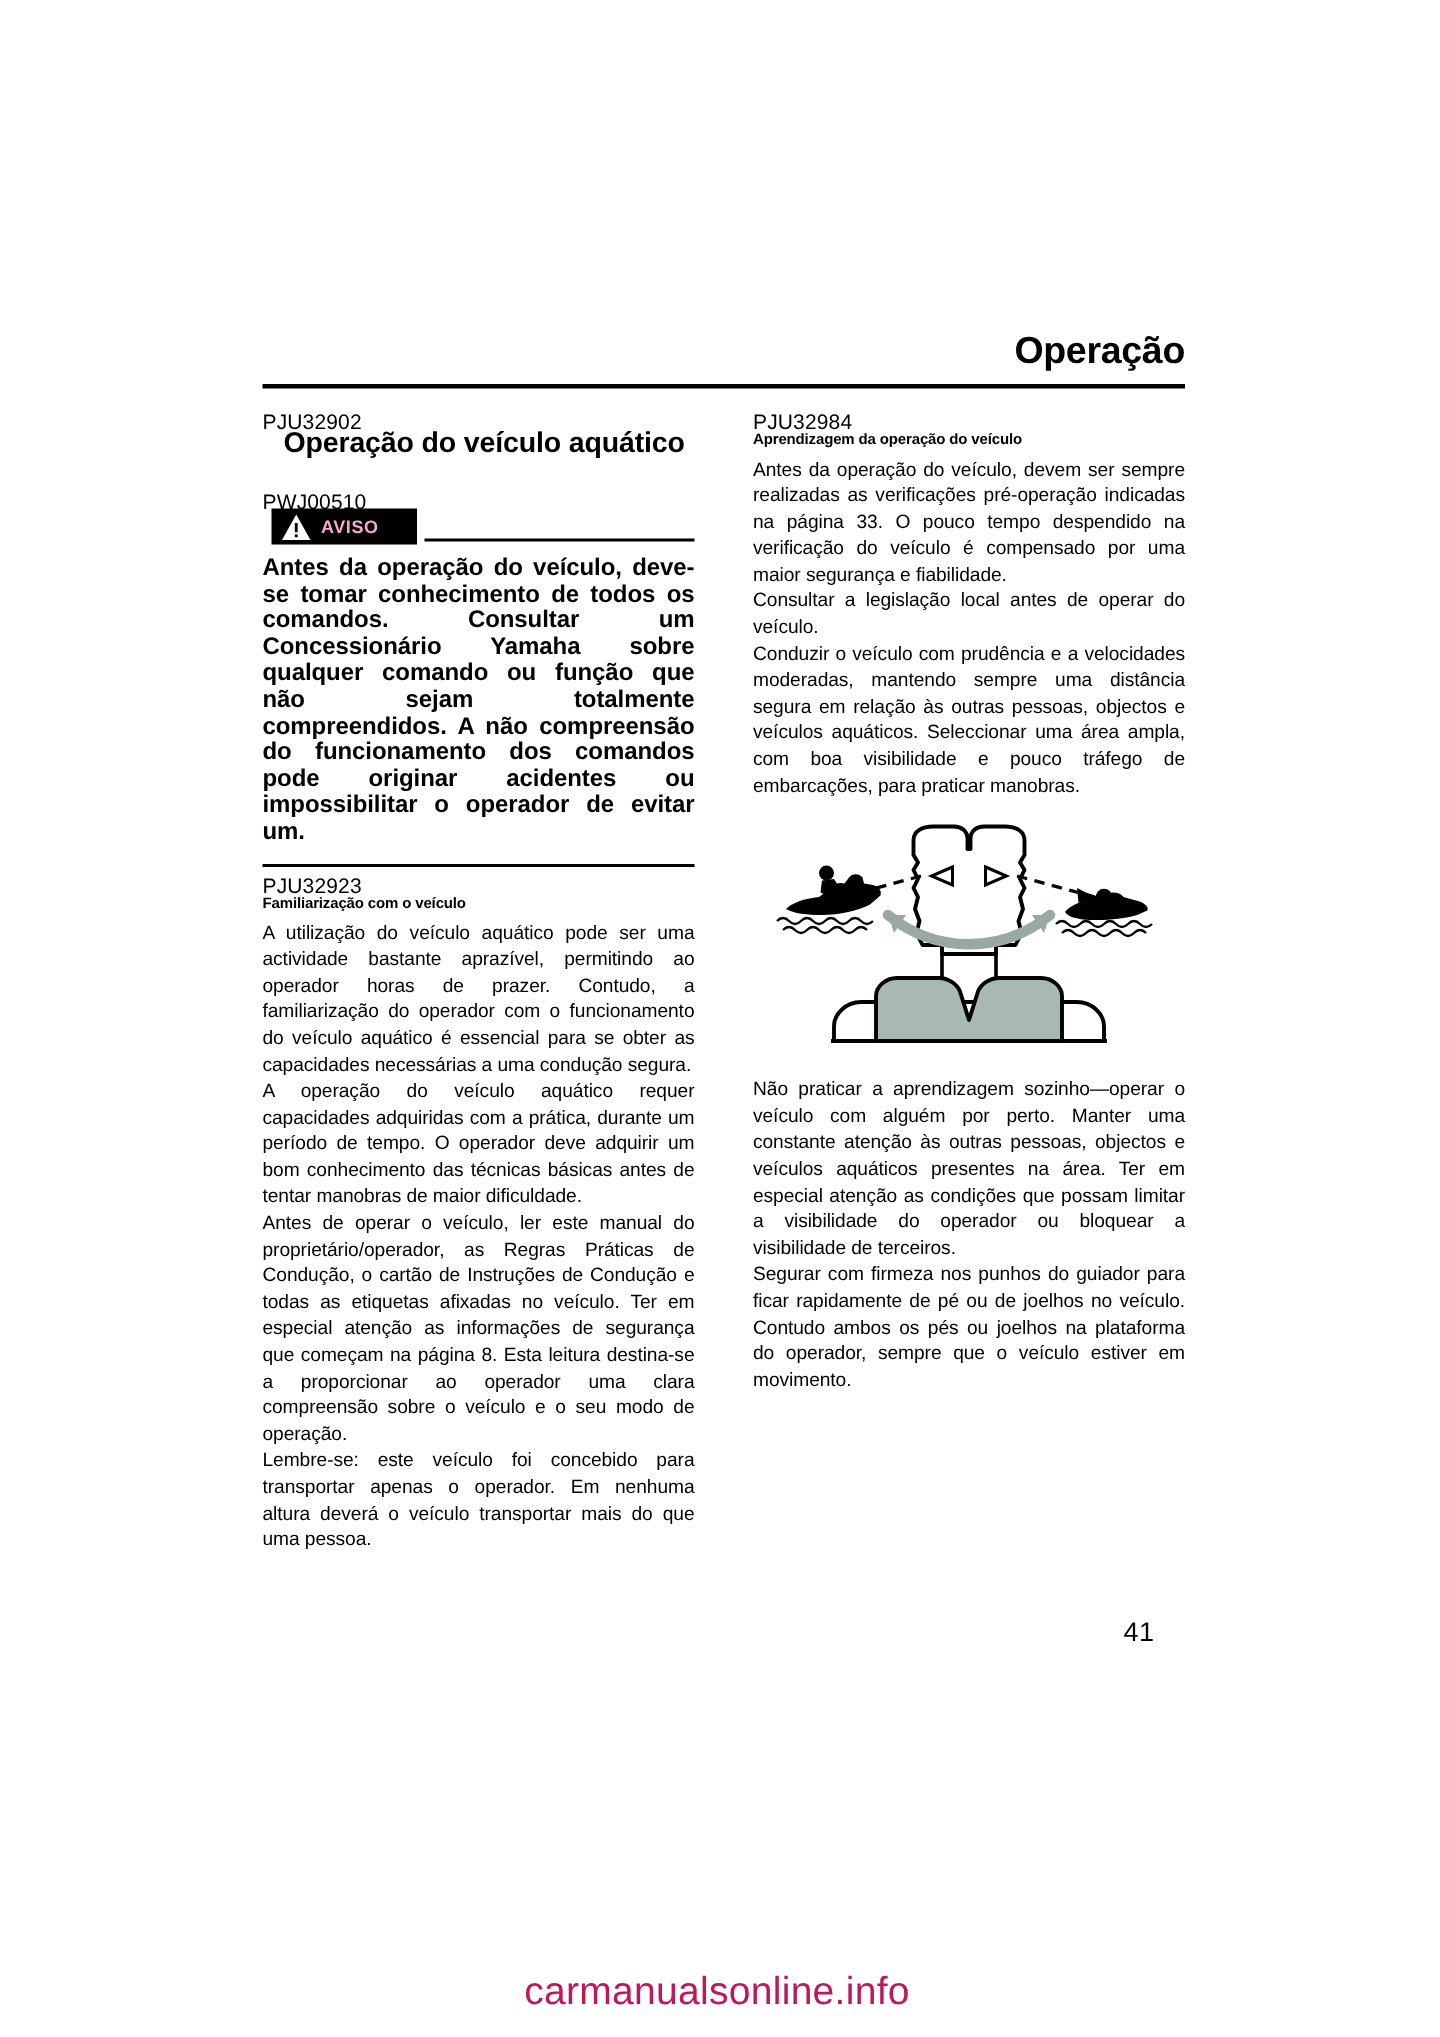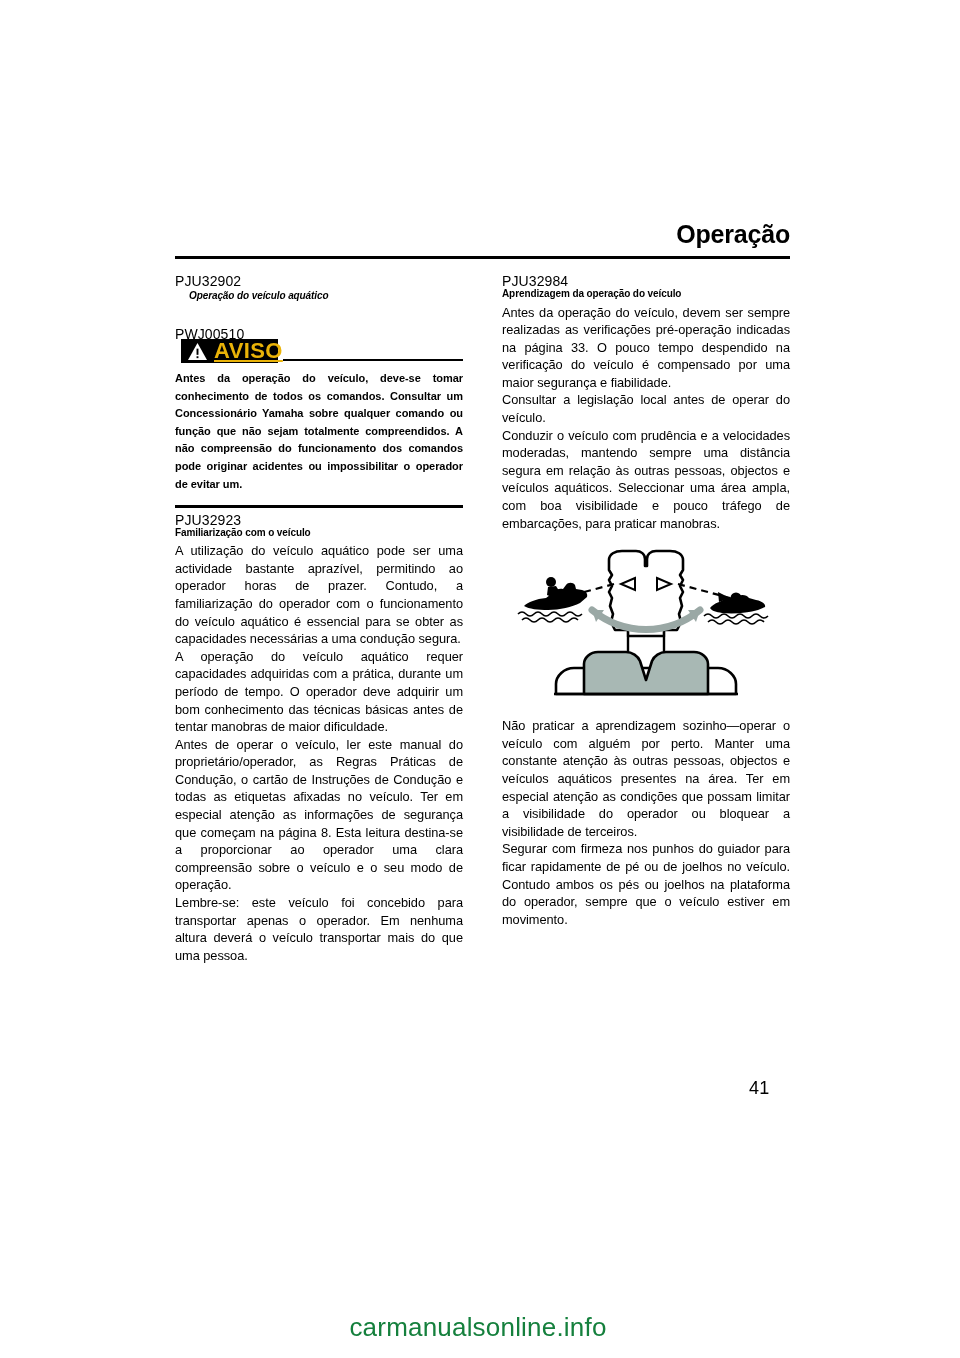--- a/index.html
+++ b/index.html
@@ -68,27 +68,26 @@
   
   .ref-code {
     font-size: 14px;
     line-height: 10px;
     letter-spacing: 0.1px;
     font-weight: normal;
     margin-bottom: 0px;
   }
 
   h1.sec-title {
-    font-size: 10px;
+    font-size: 19px;
     font-weight: bold;
     line-height: 19px;
     letter-spacing: -0.1px;
     margin: 0 0 19px 0;
     padding-left: 14px;
-    font-style: italic;
   }
 
   h2.sub-title {
     font-size: 10px;
     font-weight: bold;
     line-height: 16.5px;
     letter-spacing: -0.1px;
     margin: 0 0 1px 0;
   }
 
@@ -97,21 +96,21 @@
     line-height: 17.6px;
     text-align: justify;
     text-justify: inter-word;
     letter-spacing: -0.05px;
     margin: 0;
     hyphens: manual;
   }
   p.body-text.last-line-left { text-align-last: left; }
 
   p.warn-text {
-    font-size: 11px;
+    font-size: 16px;
     line-height: 17.6px;
     font-weight: bold;
     text-align: justify;
     text-align-last: left;
     letter-spacing: -0.05px;
     margin: 0;
   }
 
   
   .alert-block { margin-top: 24px; }
@@ -125,27 +124,26 @@
     left: 6px; top: 0px;
     height: 24px;
     width: 97px;
     background: #000;
     display: flex;
     align-items: center;
     padding-left: 6px;
   }
   .alert-badge .tri { width: 21px; height: 19px; flex: none; }
   .alert-badge .label {
-    color: #eab308;
-    font-size: 22px;
+    color: #f9a8d4;
+    font-size: 12px;
     font-weight: bold;
     letter-spacing: 0.4px;
     margin-left: 6px;
     line-height: 1;
-    text-decoration: underline;
   }
   .alert-rule {
     position: absolute;
     left: 108px;
     right: 0;
     top: 20px;
     height: 2px;
     background: #000;
   }
   .sec-rule {
@@ -177,21 +175,21 @@
   .watermark {
     position: absolute;
     left: 0;
     top: 1312px;
     width: 960px;
     text-align: center;
     padding-right: 4px;
   }
   .watermark .wm-text {
     font-size: 26px;
-    color: #15803d;
+    color: #be185d;
     letter-spacing: 0.2px;
     font-weight: normal;
     text-align: center;
   }
 </style>
 </head>
 <body>
 
 <div class="page">
 

